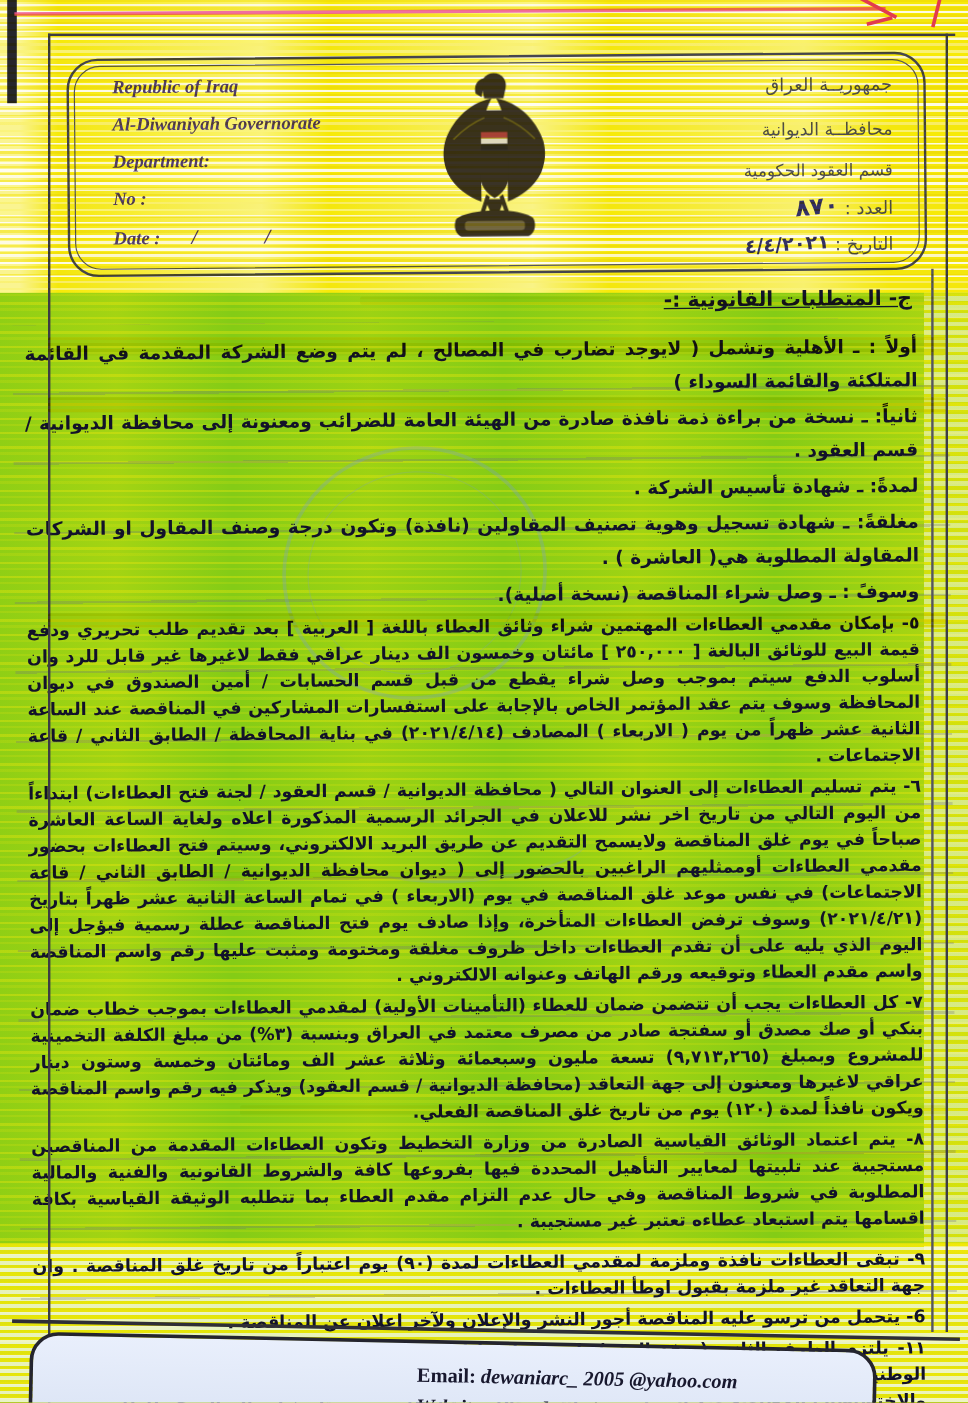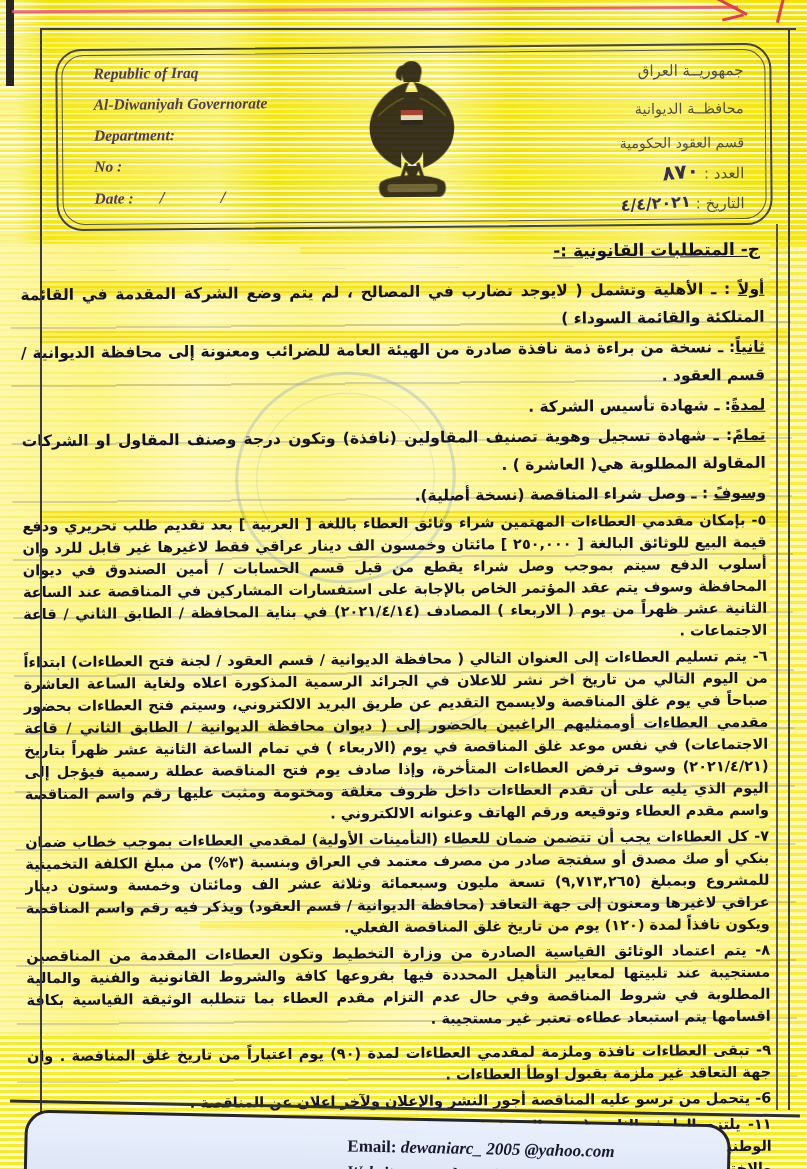--- a/index.html
+++ b/index.html
@@ -1,18 +1,18 @@
 <!DOCTYPE html>
 <html><head>
 <meta charset="utf-8">
 <style>
   html,body{margin:0;padding:0;background:#888;}
   .page{
     position:relative;width:807px;height:1169px;margin:0 auto;overflow:hidden;
-    background:#fef9c3;font-family:"DejaVu Sans",sans-serif;
+    background:#84cc16;font-family:"DejaVu Sans",sans-serif;
   }
   
   .bg-scan{position:absolute;inset:0;z-index:0;
     background-image:
       repeating-linear-gradient(180deg,
         rgba(246,233,10,0.34) 0px, rgba(246,233,10,0.34) 2px,
         rgba(255,255,255,0) 2px,  rgba(255,255,255,0) 5px,
         rgba(246,233,10,0.16) 5px, rgba(246,233,10,0.16) 7px,
         rgba(255,255,255,0) 7px,  rgba(255,255,255,0) 12px),
       linear-gradient(90deg,
@@ -78,21 +78,21 @@
   .la-4,.la-5{margin-top:2px !important;line-height:28px;}
   .hand{font-size:20px;color:#333066;display:inline-block;transform:rotate(-5deg);font-weight:bold;}
   .hand-date{font-size:16px;color:#333066;display:inline-block;transform:rotate(-3deg);font-weight:bold;}
   .eagle{position:absolute;left:302px;top:10px;opacity:.92;filter:blur(.3px);}
   
   .arabic-body{position:absolute;left:24px;top:240px;width:744px;z-index:2;
     direction:rtl;text-align:justify;color:#12122a;font-weight:bold;transform:rotate(-0.5deg);}
   .doc-heading{font-size:17px;line-height:24px;margin:0 4px 14px 0;}
   .doc-heading span{text-decoration:underline;}
   .clause{font-size:15.5px;line-height:28px;margin:0 0 2px;}
-  .clause .term{text-decoration:underline;margin-top:32px;}
+  .clause .term{margin-top:32px;}
   .items p{font-size:14.5px;line-height:22px;margin:0 0 4px;}
   .items p.gap-top{margin-top:12px;}
   
   .stamp{position:absolute;left:235px;top:372px;width:215px;height:205px;z-index:1;
     border:3px solid rgba(120,155,215,0.30);border-radius:50%;transform:rotate(-12deg);}
   .stamp::after{content:"";position:absolute;inset:18px;border:1.5px solid rgba(120,155,215,0.22);border-radius:50%;}
   .squiggle{position:absolute;left:300px;top:680px;width:190px;height:52px;z-index:1;
     border-bottom:3px solid rgba(120,155,215,0.25);border-radius:50%;transform:rotate(-5deg);}
   
   .footer-line{position:absolute;left:10px;top:1107px;width:790px;height:2.5px;background:#2e2e36;
@@ -166,21 +166,21 @@
 
   <div class="stamp"></div>
   <div class="squiggle"></div>
 
   <div class="arabic-body">
     <p class="doc-heading"><span>ج- المتطلبات القانونية :-</span></p>
 
     <p class="clause"><span class="term">أولاً</span><span> : ـ الأهلية وتشمل ( لايوجد تضارب في المصالح ، لم يتم وضع الشركة المقدمة في القائمة المتلكئة والقائمة السوداء )</span></p>
     <p class="clause"><span class="term">ثانياً</span><span>: ـ نسخة من براءة ذمة نافذة صادرة من الهيئة العامة للضرائب ومعنونة إلى محافظة الديوانية / قسم العقود .</span></p>
     <p class="clause"><span class="term">لمدةً</span><span>: ـ شهادة تأسيس الشركة .</span></p>
-    <p class="clause"><span class="term">تمامً</span><span>: ـ شهادة تسجيل وهوية تصنيف المقاولين (نافذة) وتكون درجة وصنف المقاول او الشركات المقاولة المطلوبة هي( العاشرة ) .</span></p>
+    <p class="clause"><span class="term">مغلقةً</span><span>: ـ شهادة تسجيل وهوية تصنيف المقاولين (نافذة) وتكون درجة وصنف المقاول او الشركات المقاولة المطلوبة هي( العاشرة ) .</span></p>
     <p class="clause"><span class="term">وسوفً</span><span> : ـ وصل شراء المناقصة (نسخة أصلية).</span></p>
 
     <div class="items">
       <p><span>٥-</span> <span>بإمكان مقدمي العطاءات المهتمين شراء وثائق العطاء باللغة [ العربية ] بعد تقديم طلب تحريري ودفع قيمة البيع للوثائق البالغة [ ٢٥٠,٠٠٠ ] مائتان وخمسون الف دينار عراقي فقط لاغيرها غير قابل للرد وان أسلوب الدفع سيتم بموجب وصل شراء يقطع من قبل قسم الحسابات / أمين الصندوق في ديوان المحافظة وسوف يتم عقد المؤتمر الخاص بالإجابة على استفسارات المشاركين في المناقصة عند الساعة الثانية عشر ظهراً من يوم ( الاربعاء ) المصادف (٢٠٢١/٤/١٤) في بناية المحافظة / الطابق الثاني / قاعة الاجتماعات .</span></p>
       <p><span>٦-</span> <span>يتم تسليم العطاءات إلى العنوان التالي ( محافظة الديوانية / قسم العقود / لجنة فتح العطاءات) ابتداءاً من اليوم التالي من تاريخ اخر نشر للاعلان في الجرائد الرسمية المذكورة اعلاه ولغاية الساعة العاشرة صباحاً في يوم غلق المناقصة ولايسمح التقديم عن طريق البريد الالكتروني، وسيتم فتح العطاءات بحضور مقدمي العطاءات أوممثليهم الراغبين بالحضور إلى ( ديوان محافظة الديوانية / الطابق الثاني / قاعة الاجتماعات) في نفس موعد غلق المناقصة في يوم (الاربعاء ) في تمام الساعة الثانية عشر ظهراً بتاريخ (٢٠٢١/٤/٢١) وسوف ترفض العطاءات المتأخرة، وإذا صادف يوم فتح المناقصة عطلة رسمية فيؤجل إلى اليوم الذي يليه على أن تقدم العطاءات داخل ظروف مغلقة ومختومة ومثبت عليها رقم واسم المناقصة واسم مقدم العطاء وتوقيعه ورقم الهاتف وعنوانه الالكتروني .</span></p>
       <p><span>٧-</span> <span>كل العطاءات يجب أن تتضمن ضمان للعطاء (التأمينات الأولية) لمقدمي العطاءات بموجب خطاب ضمان بنكي أو صك مصدق أو سفتجة صادر من مصرف معتمد في العراق وبنسبة (٣%) من مبلغ الكلفة التخمينية للمشروع وبمبلغ (٩,٧١٣,٢٦٥) تسعة مليون وسبعمائة وثلاثة عشر الف ومائتان وخمسة وستون دينار عراقي لاغيرها ومعنون إلى جهة التعاقد (محافظة الديوانية / قسم العقود) ويذكر فيه رقم واسم المناقصة ويكون نافذاً لمدة (١٢٠) يوم من تاريخ غلق المناقصة الفعلي.</span></p>
       <p><span>٨-</span> <span>يتم اعتماد الوثائق القياسية الصادرة من وزارة التخطيط وتكون العطاءات المقدمة من المناقصين مستجيبة عند تلبيتها لمعايير التأهيل المحددة فيها بفروعها كافة والشروط القانونية والفنية والمالية المطلوبة في شروط المناقصة وفي حال عدم التزام مقدم العطاء بما تتطلبه الوثيقة القياسية بكافة اقسامها يتم استبعاد عطاءه تعتبر غير مستجيبة .</span></p>
       <p class="gap-top"><span>٩-</span> <span>تبقى العطاءات نافذة وملزمة لمقدمي العطاءات لمدة (٩٠) يوم اعتباراً من تاريخ غلق المناقصة . وان جهة التعاقد غير ملزمة بقبول اوطأ العطاءات .</span></p>
       <p><span>6-</span> <span>يتحمل من ترسو عليه المناقصة أجور النشر والإعلان ولآخر اعلان عن المناقصة .</span></p>
       <p><span>١١-</span> <span>يلتزم الطرف الثاني (منفذ العقد) بان يشغل ما لا يقل عن (٥٠%) من عماله وموظفيه من العمالة الوطنية عن طريق مراكز التشغيل في بغداد والمحافظات الا في حالة اعتذار المركز عن توفير الاعداد والاختصاصات المطلوبة وبكتاب رسمي مباشر وخلال مدة (٣٠) يوم من تاريخ استلام المركز للطلب .</span></p>

